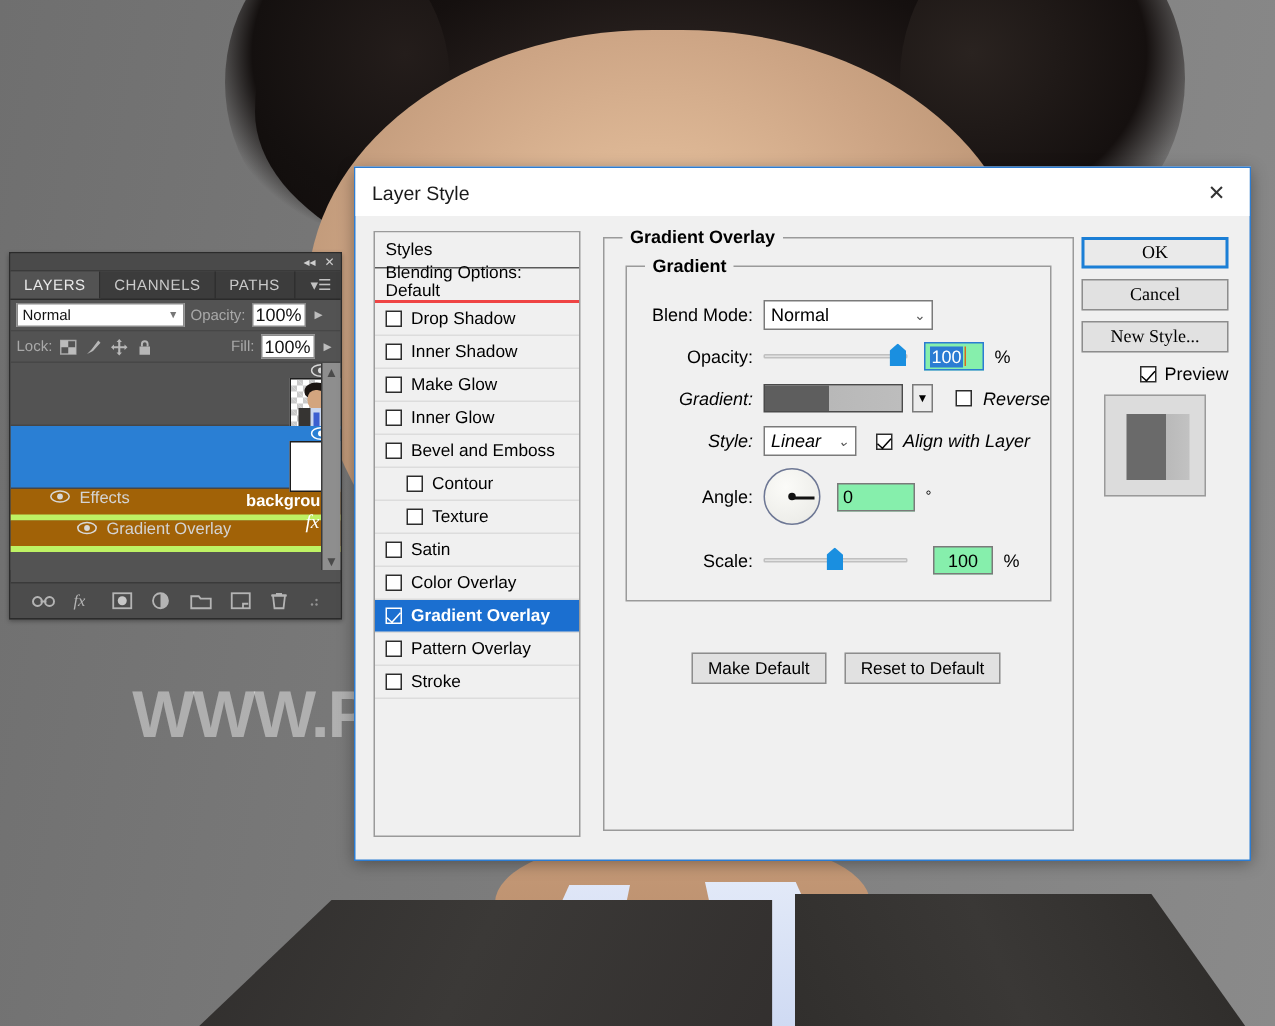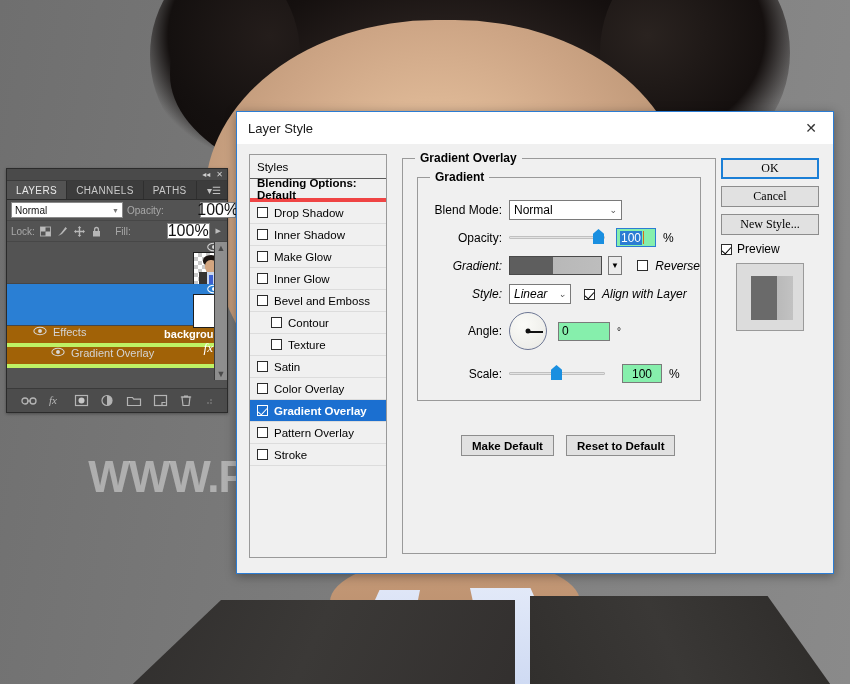--- a/index.html
+++ b/index.html
@@ -130,22 +130,22 @@
   }
   .blend-select {
     flex:0 0 112px; height:16px; background:#fff; color:#111;
     border:1px solid #8a8a8a; font-size:10px;
     display:flex; align-items:center; padding:0 3px; position:relative;
   }
   .blend-select .chev { margin-left:auto; font-size:7px; color:#777; }
   .mini-label { font-size:10px; color:#a9a9a9; }
   .num-box {
     height:16px; min-width:36px; background:#fff; color:#111;
-    border:1px solid #8a8a8a; font-size:16px;
-    display:flex; align-items:center; justify-content:center;margin-left:32px;
+    border:1px solid #8a8a8a; font-size:12px;
+    display:flex; align-items:center; justify-content:center;
   }
   .tri-btn { font-size:7px; color:#bdbdbd; padding:0 2px; }
   .lock-ico { width:13px; height:13px; display:inline-block; opacity:.85; }
   .lp-list { position:relative; height:138px; background:#535353; overflow:hidden; }
   .layer-row {
     display:flex; align-items:flex-end; height:42px;
     border-bottom:1px solid #464646; padding-left:2px; position:relative;flex-direction:column;
   }
   .layer-row.selected { background:#2a7fd4; }
   .eye-cell { width:26px; display:flex; align-items:center; justify-content:center; }
@@ -217,22 +217,22 @@
 
   .styles-col {
     position:absolute; left:12px; top:10px; width:138px; height:404px;
     background:#f0f0f0; border:1px solid #9a9a9a;
   }
   .st-head {
     height:24px; display:flex; align-items:center; padding-left:7px;
     font-size:11.5px; border-bottom:1px solid #5a5a5a; background:#f0f0f0;text-align:right;
   }
   .st-head2 {
-    height:23px; display:flex; align-items:center; padding-left:7px;
-    font-size:11.5px; border-bottom:4px solid #ef4444;font-weight:bold;
+    height:23px; display:flex; align-items:flex-end; padding-left:7px;
+    font-size:11.5px; border-bottom:2px solid #ef4444;
   }
   .st-item {
     height:22px; display:flex; align-items:center;
     padding-left:7px; font-size:11.5px; border-bottom:1px solid #dcdcdc;
     gap:6px;
   }
   .st-item.sub { padding-left:21px; }
   .st-item.active { background:#1b6fd0; color:#fff; font-weight:bold; }
   .cb {
     width:11px; height:11px; border:1px solid #2c2c2c; background:#fff;
@@ -314,21 +314,21 @@
     font-size:11.5px; padding:0 10px;
   }
   .btns-right { position:absolute; right:14px; top:14px; width:98px; }
   .btn-big {
     height:21px; width:98px; background:#e1e1e1; border:1px solid #8d8d8d;
     display:flex; align-items:center; justify-content:center;
     font-size:12px; margin-bottom:7px;font-family:Liberation Serif, serif;
   }
   .btn-big.primary { border:2px solid #1b7fd6; background:#eaeaea; }
   .preview-row {
-    display:flex; align-items:center; gap:5px; justify-content:flex-start;
+    display:flex; align-items:center; gap:5px; justify-content:flex-end;
     font-size:12px; margin-top:0; margin-bottom:7px;
   }
   .preview-box {
     width:68px; height:68px; background:#dcdcdc;
     border:1px solid #9a9a9a; margin:0 auto; position:relative;
   }
   .preview-inner {
     position:absolute; left:14px; top:12px; width:42px; height:44px;
     background: linear-gradient(90deg,#6a6a6a 0%,#6a6a6a 62%,#b9b9b9 62%,#c2c2c2 100%);
   }
@@ -661,21 +661,21 @@
               <div class="slider-track"></div>
               <div class="slider-knob" style="left:42px;"></div>
             </div>
             <div class="txt-field plain" style="width:40px; margin-left:10px; justify-content:center;">
               <span>100</span>
             </div>
             <span>%</span>
           </div>
         </div>
 
-        <div style="position:absolute; left:58px; top:276px; display:flex; gap:12px;font-weight:bold;">
+        <div style="position:absolute; left:58px; top:276px; display:flex; gap:12px;">
           <div class="btn">
             <span>Make Default</span>
           </div>
           <div class="btn">
             <span>Reset to Default</span>
           </div>
         </div>
       </div>
 
       <div class="btns-right">

